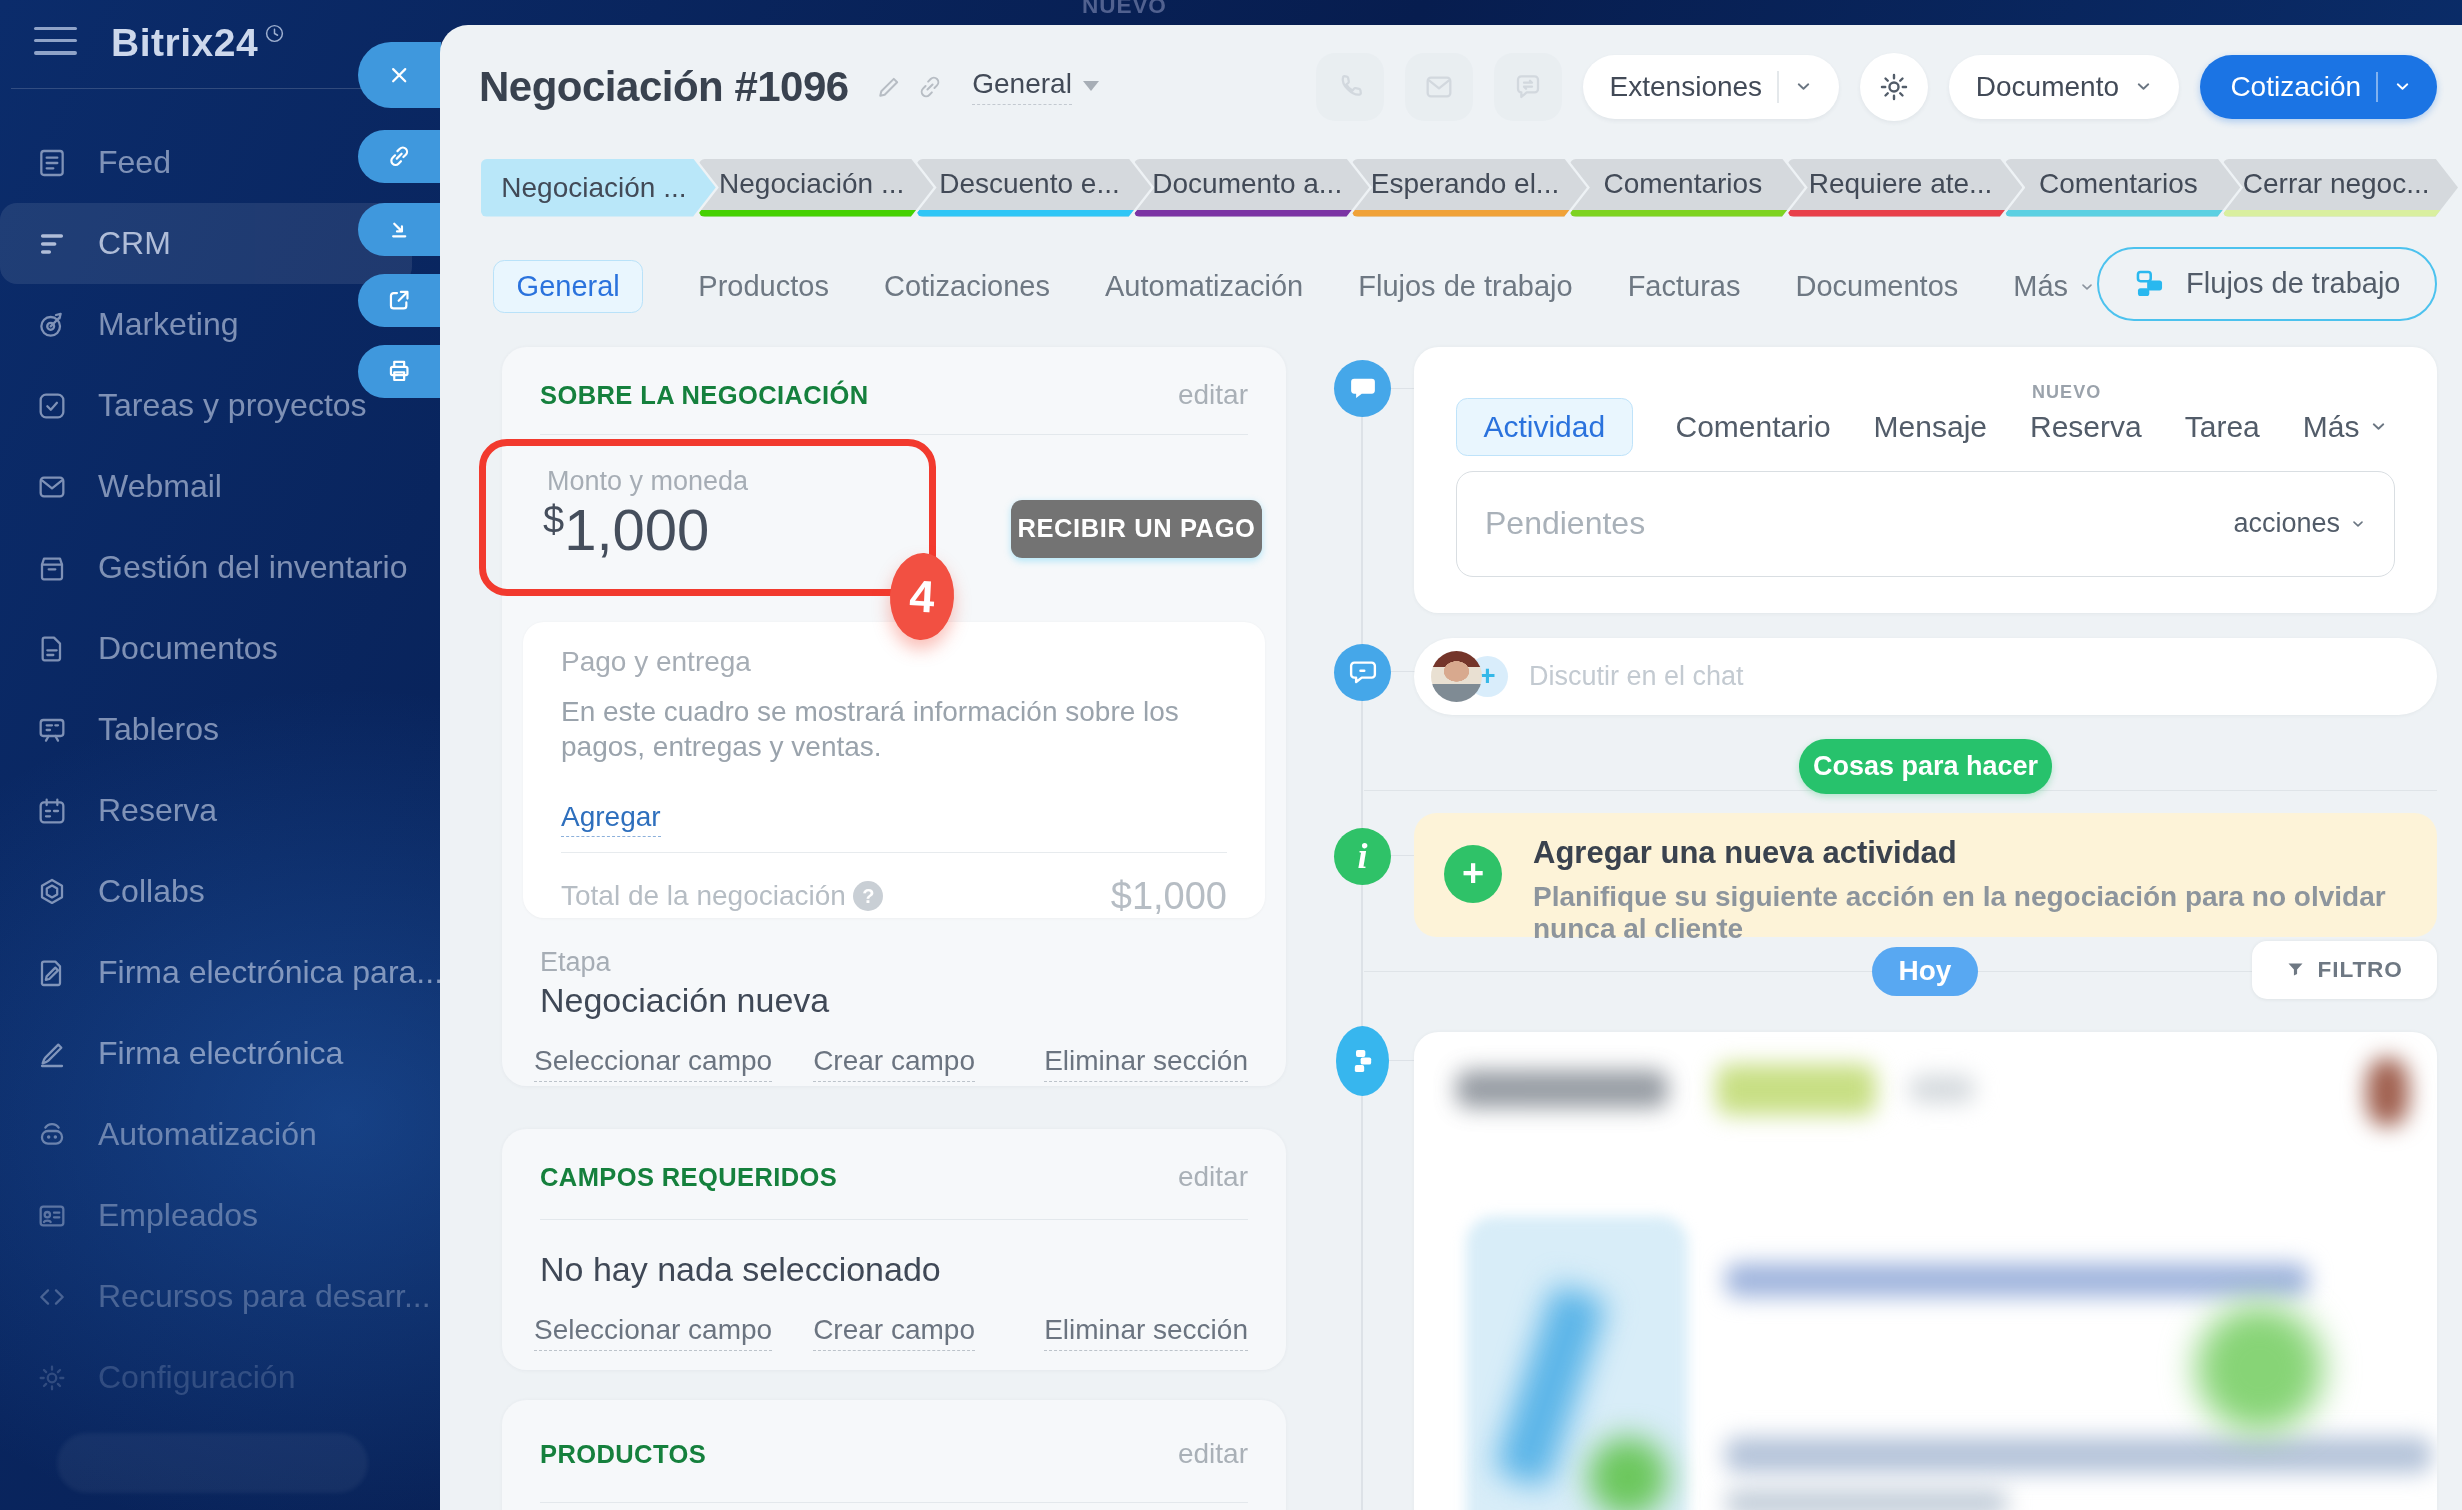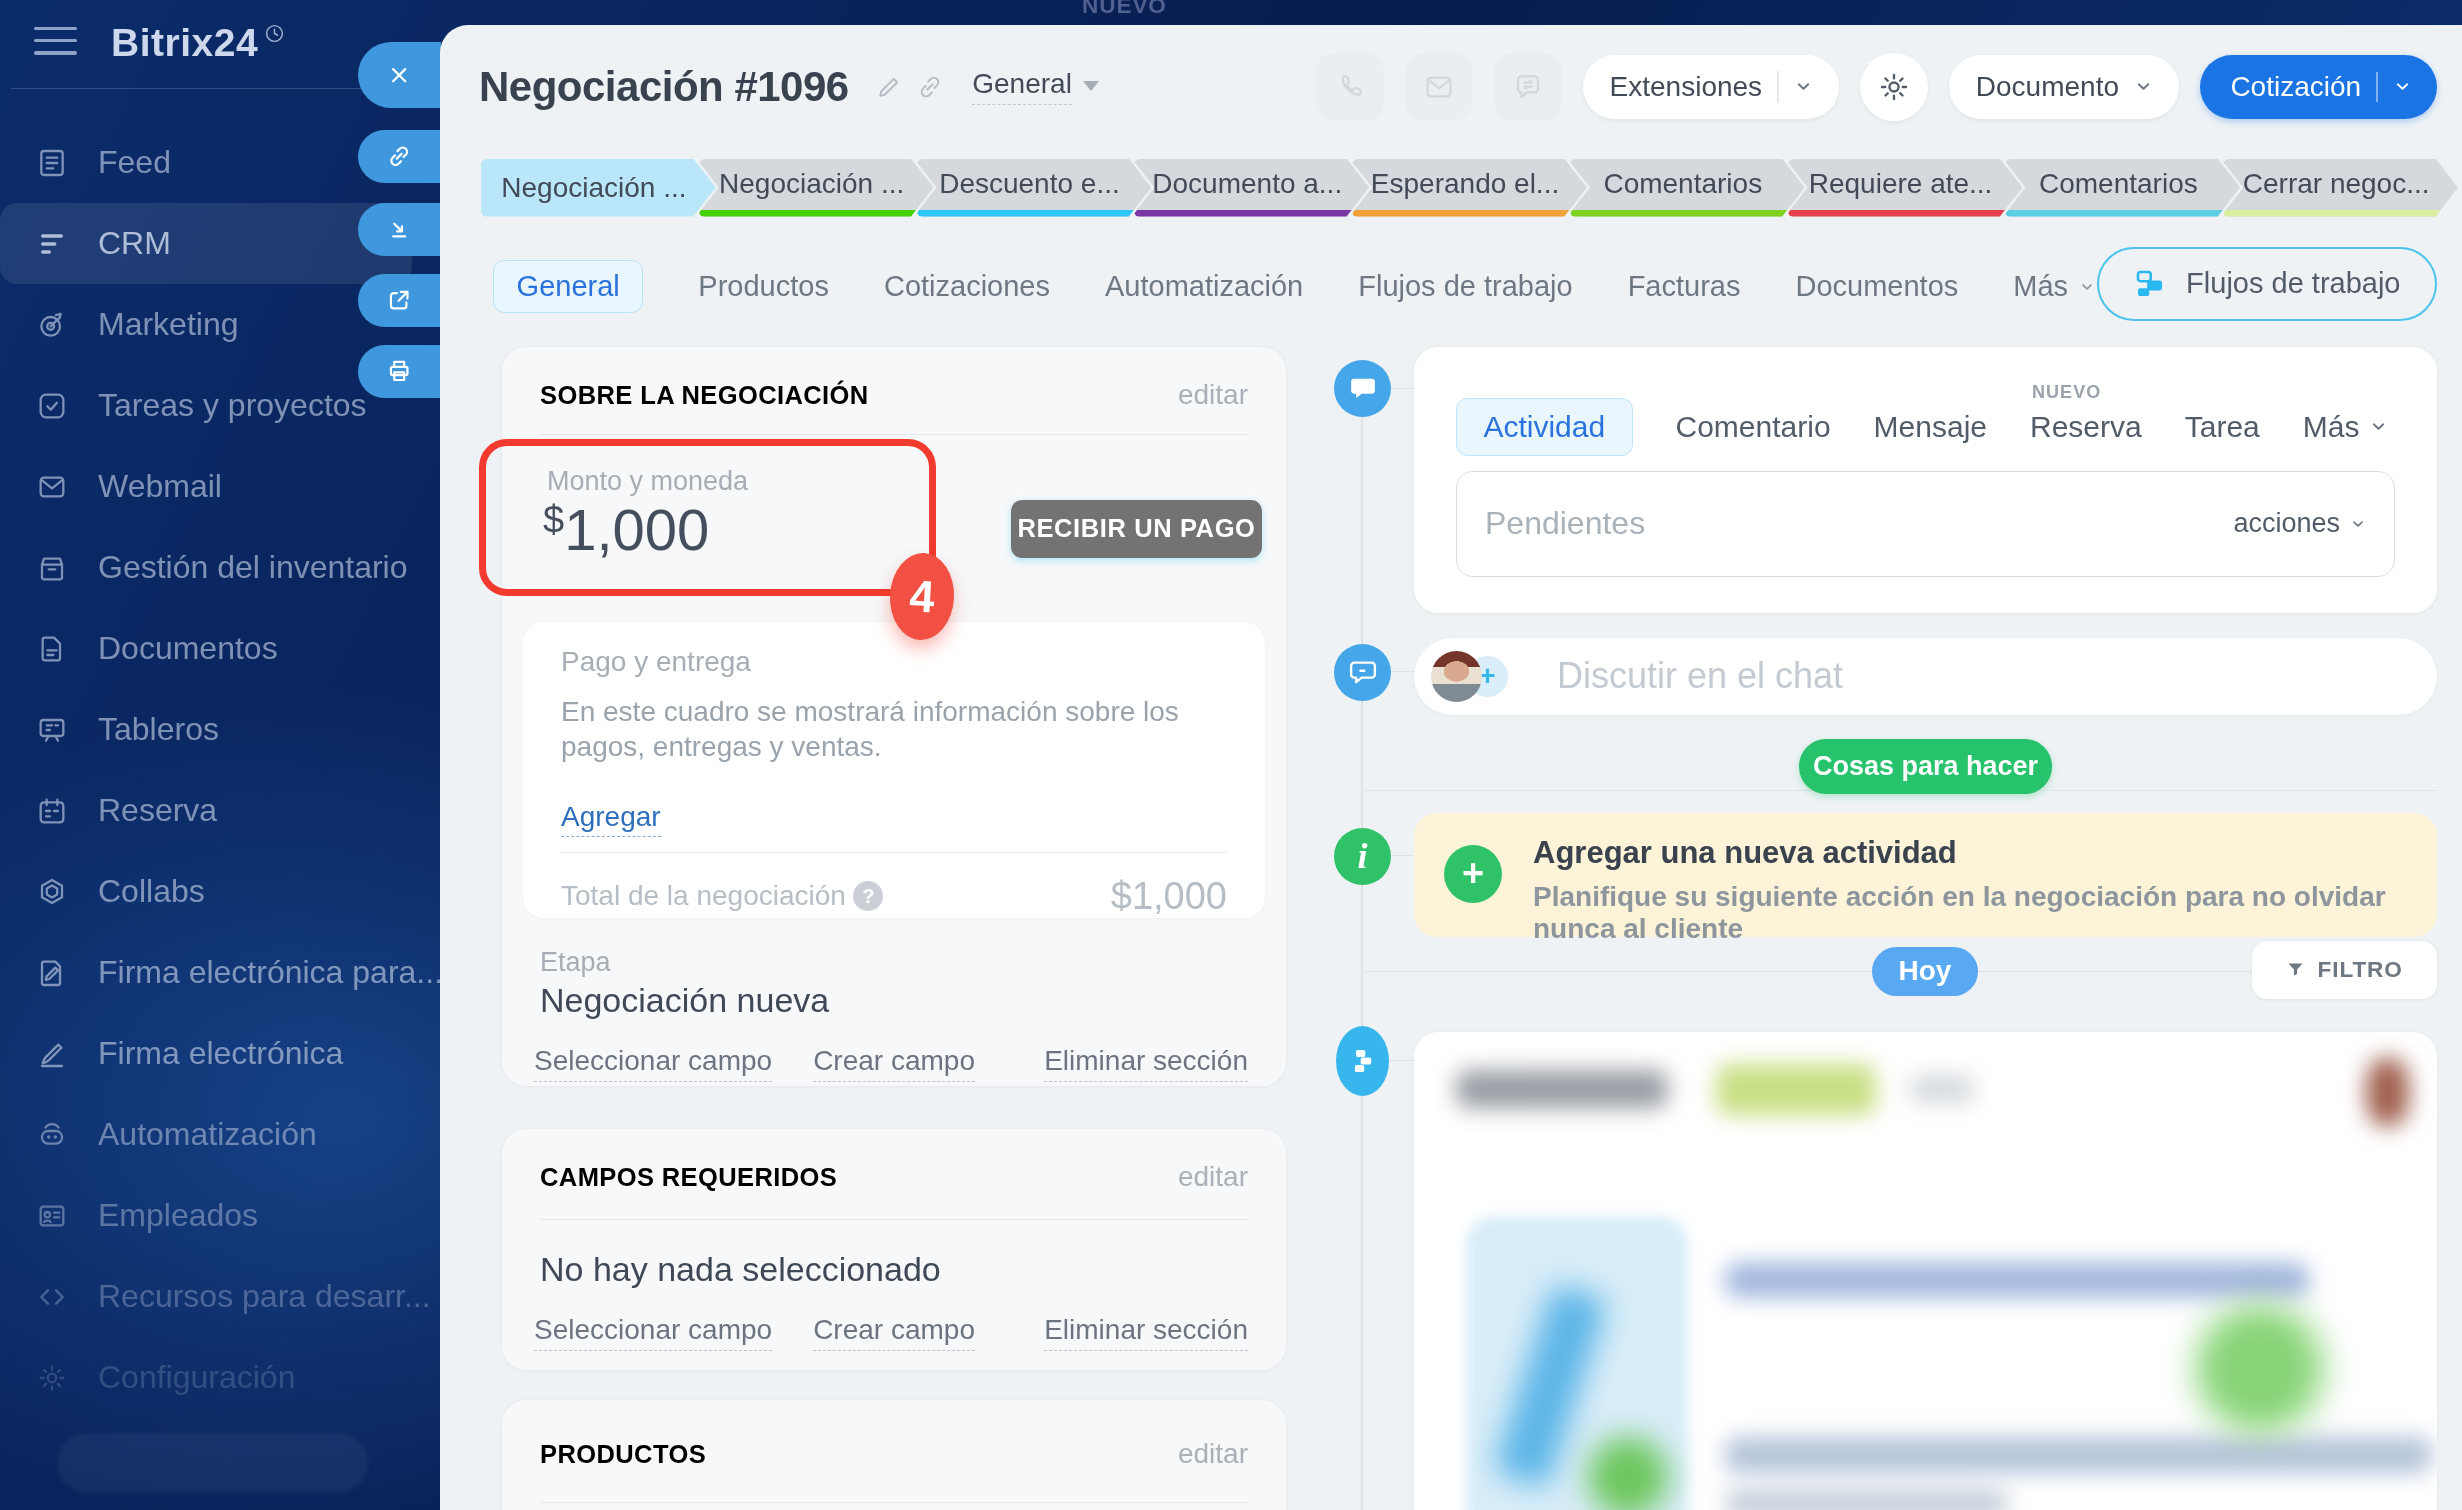--- a/index.html
+++ b/index.html
@@ -81,21 +81,21 @@
   .tab .chev{width:16px;height:16px;color:#8b949e;}
   .wf-btn{position:absolute;top:222px;right:25.5px;height:70px;border:2.8px solid #4cc2ee;border-radius:38px;display:flex;align-items:center;gap:19px;padding:0 34px;font-size:29px;color:#525c69;cursor:pointer;background:transparent;}
   .wf-btn svg{width:34px;height:34px;color:#29b8ef;}
 
   
   .content{position:absolute;top:322px;left:0;right:0;bottom:0;}
 
   
   .card{position:absolute;left:62px;width:784px;background:#f6f8fa;border-radius:24.5px;box-shadow:0 0.9px 3.8px rgba(50,60,70,.05);}
   .card-hd{position:absolute;left:38px;right:38px;top:32px;display:flex;justify-content:space-between;align-items:baseline;}
-  .card-hd .t{font-size:25.5px;font-weight:700;color:#000000;letter-spacing:0.4px;}
+  .card-hd .t{font-size:25.5px;font-weight:700;color:#15803d;letter-spacing:0.4px;}
   .editar{font-size:28px;color:#a9b0b7;cursor:pointer;}
   .card-div{position:absolute;left:38px;right:38px;height:0.9px;background:#e3e8ec;}
 
   .about-card{top:0;height:739px;}
   .hl-box{position:absolute;left:-22.6px;top:92px;width:443px;height:143px;border:7.5px solid #f23a2e;border-radius:28px;z-index:2;}
   .money-label{position:absolute;left:45px;top:119px;font-size:27px;color:#a6adb5;}
   .money{position:absolute;left:41px;top:149px;color:#454e5c;cursor:pointer;}
   .money .cur{font-size:38px;vertical-align:17px;}
   .money .val{font-size:58px;letter-spacing:0;}
   .step-badge{position:absolute;left:388px;top:206px;width:64px;height:87px;background:#f25042;border-radius:50%;transform:rotate(3deg);box-shadow:0 9.4px 17px rgba(240,70,50,.35);display:flex;align-items:center;justify-content:center;color:#fff;font-size:45px;font-weight:700;z-index:3;}
@@ -145,21 +145,21 @@
   .acciones .chev{width:16px;height:16px;}
 
   .chatcard{top:291px;height:77px;border-radius:39px;display:flex;align-items:center;cursor:text;}
   .avatar{position:absolute;left:17px;top:13.2px;width:51px;height:51px;border-radius:50%;z-index:2;
     background:
       radial-gradient(ellipse 42% 34% at 50% 40%, #d8a98e 58%, rgba(0,0,0,0) 60%),
       linear-gradient(180deg,#74352a 0 32%, rgba(0,0,0,0) 32%),
       linear-gradient(180deg, rgba(0,0,0,0) 64%, #7f8b94 64%),
       #e9e0d2;}
   .plus-badge{position:absolute;left:53px;top:18px;width:41px;height:41px;border-radius:50%;background:#d9edfb;color:#35b8e8;font-size:28px;font-weight:700;display:flex;align-items:center;justify-content:center;cursor:pointer;z-index:1;}
-  .chat-ph{position:absolute;left:115px;font-size:36px;color:#c3cad1;margin-left:28px;}
+  .chat-ph{position:absolute;left:115px;font-size:27px;color:#c3cad1;}
 
   .hline{position:absolute;left:924px;right:25.5px;height:1.9px;background:#dfe4e8;}
   .todo-pill{position:absolute;left:1359px;top:392px;width:253px;height:55px;border-radius:27px;display:flex;align-items:center;justify-content:center;color:#fff;font-size:27px;font-weight:700;cursor:pointer;box-shadow:0 2.8px 7.5px rgba(39,194,108,.3);}
   .warn-card{position:absolute;left:974px;right:25.5px;top:466px;height:124px;background:#fdf3d8;border-radius:22.6px;cursor:pointer;}
   .warn-plus{position:absolute;left:30px;top:32px;width:58px;height:58px;border-radius:50%;background:#2fc268;color:#fff;font-size:38px;font-weight:600;display:flex;align-items:center;justify-content:center;cursor:pointer;}
   .warn-title{position:absolute;left:119px;top:22.6px;font-size:31px;font-weight:600;color:#3a424e;}
   .warn-sub{position:absolute;left:119px;top:68px;font-size:28px;color:#8d959d;font-weight:bold;}
   .today-pill{position:absolute;left:1432px;top:600px;width:106px;height:49px;border-radius:24.5px;display:flex;align-items:center;justify-content:center;color:#fff;font-size:28px;font-weight:700;cursor:pointer;}
   .filter-box{position:absolute;right:25.5px;top:594px;height:58px;min-width:143px;background:#fff;border-radius:15px;box-shadow:0 0.9px 3.8px rgba(50,60,70,.08);display:flex;align-items:center;justify-content:center;gap:11.3px;font-size:22.6px;font-weight:700;letter-spacing:0.9px;color:#6e7883;cursor:pointer;padding:0 21px;}
   .filter-box svg{width:21px;height:21px;}

